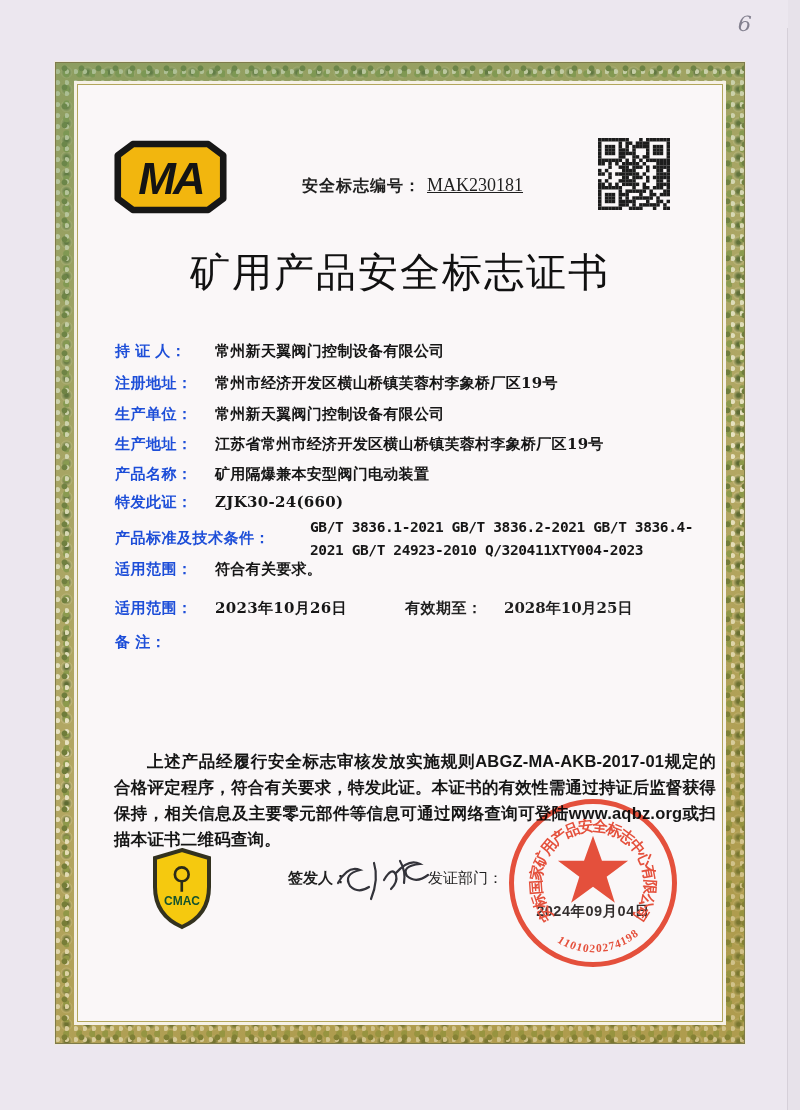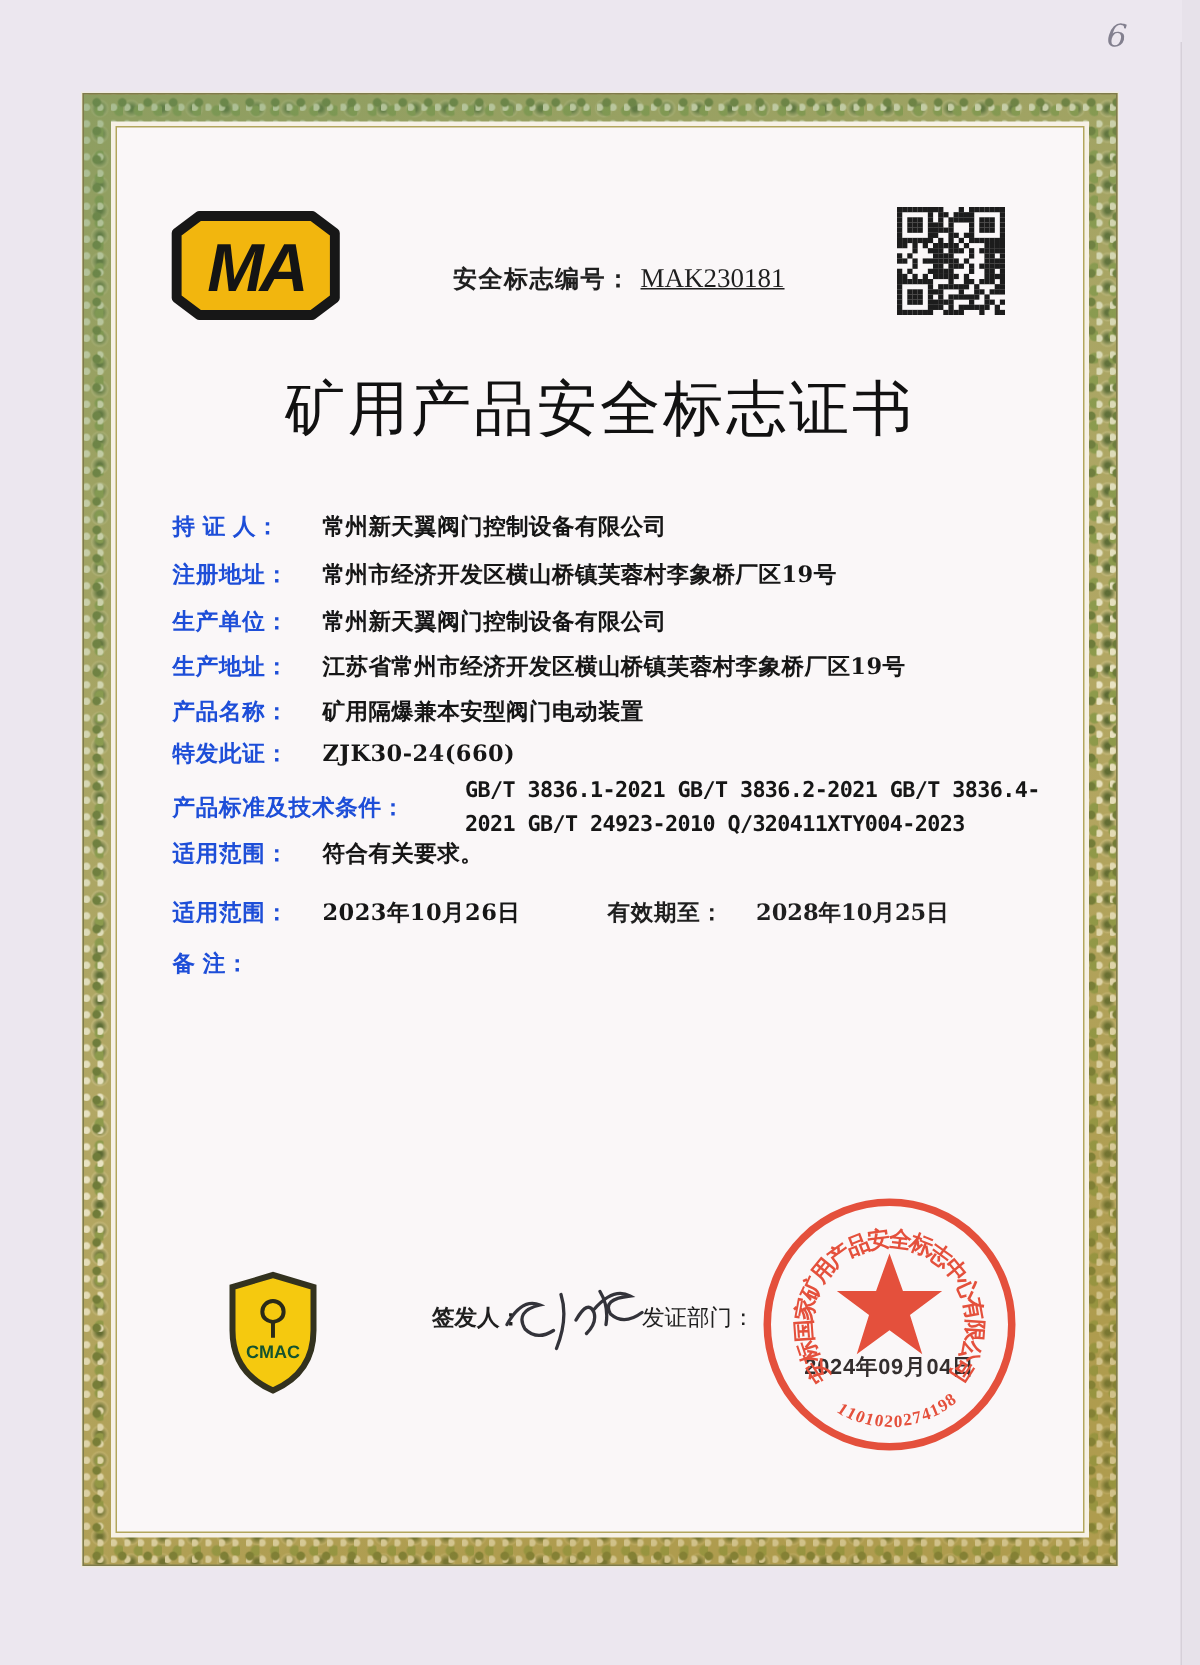--- a/index.html
+++ b/index.html
@@ -424,20 +424,21 @@
       <span class="lbl">适用范围：</span>
       <span class="val">2023年10月26日</span>
       <span class="pair2-lbl">有效期至：</span>
       <span class="pair2-val">2028年10月25日</span>
     </div>
     <div class="row" style="top:548px">
       <span class="lbl">备    注：</span>
       <span class="val"></span>
     </div>
 
+    <p class="statement">上述产品经履行安全标志审核发放实施规则ABGZ-MA-AKB-2017-01规定的合格评定程序，符合有关要求，特发此证。本证书的有效性需通过持证后监督获得保持，相关信息及主要零元部件等信息可通过网络查询可登陆www.aqbz.org或扫描本证书二维码查询。</p>
 
     <div class="cmac">
       <svg width="64" height="84" viewBox="0 0 64 84">
         <path d="M32,3 L59,11 V40 C59,61 48,73 32,80 C16,73 5,61 5,40 V11 Z" fill="#f5c90f" stroke="#33321f" stroke-width="4"></path>
         <text x="32" y="41" text-anchor="middle" font-size="30" fill="#2a2a18" font-family="DejaVu Sans, sans-serif">⚲</text>
         <text x="32" y="58" text-anchor="middle" font-size="12" font-weight="900" fill="#14532e" font-family="Liberation Sans, sans-serif">CMAC</text>
       </svg>
     </div>
 
     <span class="issuer">签发人：</span>

